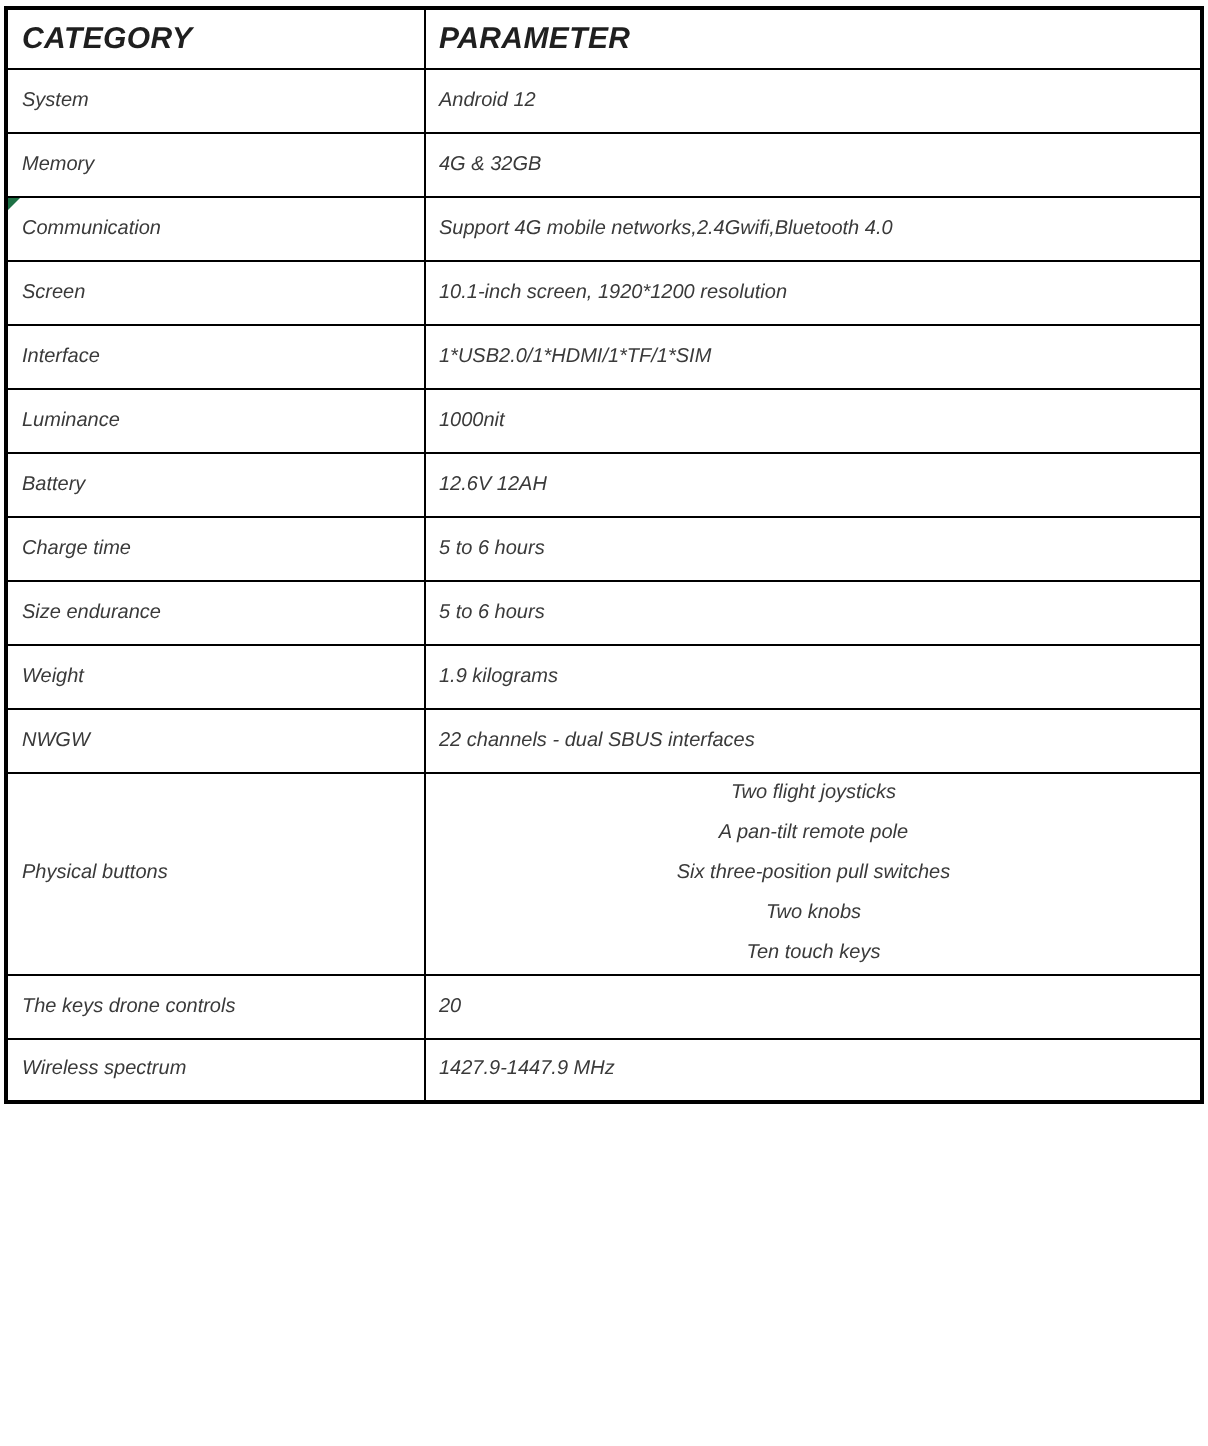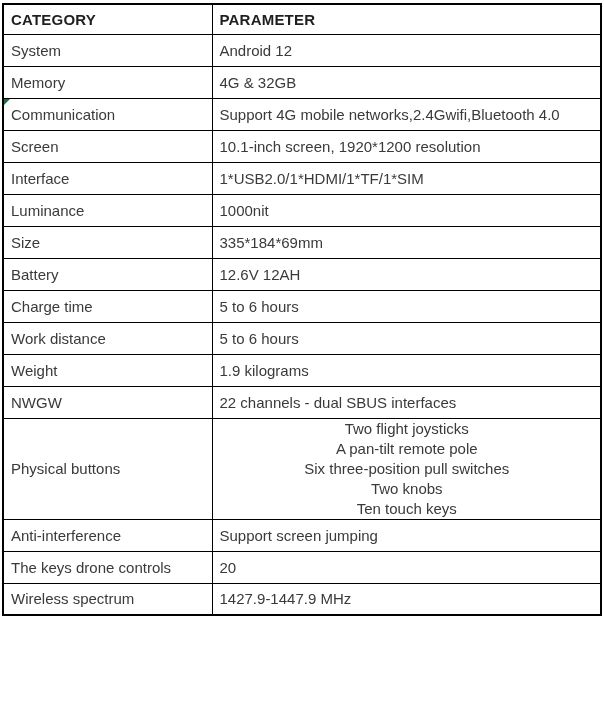--- a/index.html
+++ b/index.html
@@ -15,36 +15,37 @@
     padding: 0;
     background: var(--bg);
     font-family: "Liberation Sans", "DejaVu Sans", sans-serif;
   }
   .page {
     position: relative;
     width: 604px;
     height: 723px;
     background: var(--bg);
     overflow: hidden;
+    font-style: italic;
   }
   table.spec-table {
     position: absolute;
     left: 2px;
     top: 3px;
     width: 600px;
     border-collapse: collapse;
     table-layout: fixed;
     border: 2px solid var(--border-color);
   }
   table.spec-table col.col-category { width: 209px; }
   table.spec-table th,
   table.spec-table td {
     border: 1px solid var(--border-color);
     padding: 0 6px 0 7px;
-    font-size: 15px;
+    font-size: 10px;
     color: var(--text-color);
     vertical-align: middle;
     overflow: hidden;
     white-space: nowrap;
   }
   table.spec-table th {
     height: 30px;
     text-align: left;
     font-weight: bold;
     color: var(--header-text-color);
@@ -107,33 +108,29 @@
         </tr>
         <tr>
           <td class="cell">Interface</td>
           <td class="cell">1*USB2.0/1*HDMI/1*TF/1*SIM</td>
         </tr>
         <tr>
           <td class="cell">Luminance</td>
           <td class="cell">1000nit</td>
         </tr>
         <tr>
-          <td class="cell">Size</td>
-          <td class="cell">335*184*69mm</td>
-        </tr>
-        <tr>
           <td class="cell">Battery</td>
           <td class="cell">12.6V 12AH</td>
         </tr>
         <tr>
           <td class="cell">Charge time</td>
           <td class="cell">5 to 6 hours</td>
         </tr>
         <tr>
-          <td class="cell">Work distance</td>
+          <td class="cell">Size endurance</td>
           <td class="cell">5 to 6 hours</td>
         </tr>
         <tr>
           <td class="cell">Weight</td>
           <td class="cell">1.9 kilograms</td>
         </tr>
         <tr>
           <td class="cell">NWGW</td>
           <td class="cell">22 channels - dual SBUS interfaces</td>
         </tr>
@@ -141,24 +138,20 @@
           <td class="cell">Physical buttons</td>
           <td class="cell multiline">
             <div class="param-line">Two flight joysticks</div>
             <div class="param-line">A pan-tilt remote pole</div>
             <div class="param-line">Six three-position pull switches</div>
             <div class="param-line">Two knobs</div>
             <div class="param-line">Ten touch keys</div>
           </td>
         </tr>
         <tr>
-          <td class="cell">Anti-interference</td>
-          <td class="cell">Support screen jumping</td>
-        </tr>
-        <tr>
           <td class="cell">The keys drone controls</td>
           <td class="cell">20</td>
         </tr>
         <tr>
           <td class="cell">Wireless spectrum</td>
           <td class="cell">1427.9-1447.9 MHz</td>
         </tr>
       </tbody>
   </table>
 </div>

